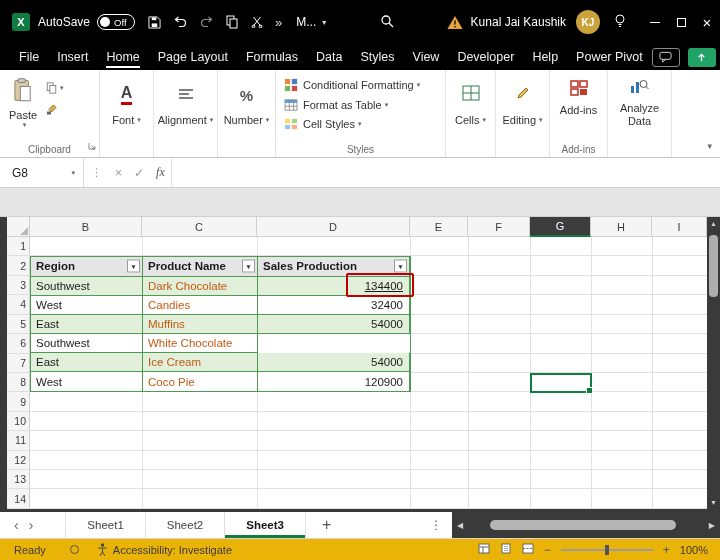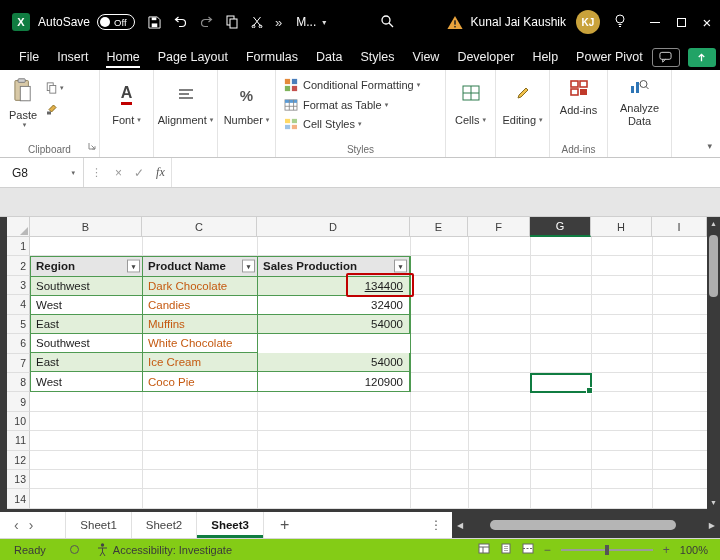--- a/index.html
+++ b/index.html
@@ -105,33 +105,33 @@
   .selcell::after { content:""; position:absolute; right:-3px; bottom:-3px; width:5px; height:5px; background:#107C41; border:1px solid #fff; }
   .vscroll { position:absolute; left:707px; top:217px; width:13px; height:292px; background:#3a3a3a; color:#cfcfcf; font-size:7px; text-align:center; }
   .vthumb { position:absolute; left:2px; top:18px; width:9px; height:62px; background:#aeaeae; border-radius:4px; }
   .varrow-up { position:absolute; top:3px; left:0; right:0; }
   .varrow-dn { position:absolute; bottom:3px; left:0; right:0; }
   .splitter { position:absolute; top:509px; left:0; right:0; height:3px; background:#3a3a3a; }
 
   
   .tabbar { position:absolute; top:512px; left:0; right:0; height:26px; background:#fff; display:flex; align-items:center; }
   .tab-arrow { color:#666; font-size:14px; margin-left:14px; }
-  .tab { height:100%; padding:0 14px; display:flex; align-items:center; font-size:11.5px; color:#444; border-right:1px solid #e0e0e0; cursor:pointer; white-space:nowrap; }
+  .tab { height:100%; padding:0 21px; display:flex; align-items:center; font-size:11.5px; color:#444; border-right:1px solid #e0e0e0; cursor:pointer; white-space:nowrap; }
   .tab.first { margin-left:32px; border-left:1px solid #e0e0e0; }
   .tab.active { font-weight:bold; color:#151515; box-shadow:inset 0 -3px 0 #107C41; }
   .addsheet { margin-left:16px; font-size:16px; color:#555; }
   .tabbar-right { margin-left:auto; display:flex; align-items:center; height:100%; }
   .tabdots { color:#555; margin-right:10px; font-size:12px; }
   .hscroll { width:268px; height:100%; background:#3a3a3a; display:flex; align-items:center; color:#cfcfcf; font-size:8px; }
   .harrow { padding:0 5px; }
   .htrack { flex:1; position:relative; height:100%; }
   .hthumb { position:absolute; left:22px; right:28px; top:8px; height:10px; background:#b5b5b5; border-radius:5px; }
 
   
-  .statusbar { position:absolute; top:538px; left:0; right:0; height:22px; background:#84cc16; border-top:1px solid #d6d6d6; display:flex; align-items:center; font-size:11px; color:#3a3a3a; }
+  .statusbar { position:absolute; top:538px; left:0; right:0; height:22px; background:#eab308; border-top:1px solid #d6d6d6; display:flex; align-items:center; font-size:11px; color:#3a3a3a; }
   .sb-ready { margin-left:14px; }
   .sb-record { margin-left:24px; width:9px; height:9px; border:1.5px solid #555; border-radius:50%; }
   .sb-access { margin-left:18px; display:flex; align-items:center; gap:5px; }
   .sb-right { margin-left:auto; display:flex; align-items:center; margin-right:12px; gap:10px; }
   .ztrack { width:92px; height:2px; background:#9b9b9b; position:relative; }
   .zthumb { position:absolute; left:44px; top:-4px; width:4px; height:10px; background:#555; }
   .zsign { color:#555; font-size:12px; }
 </style>
 </head>
 <body>

